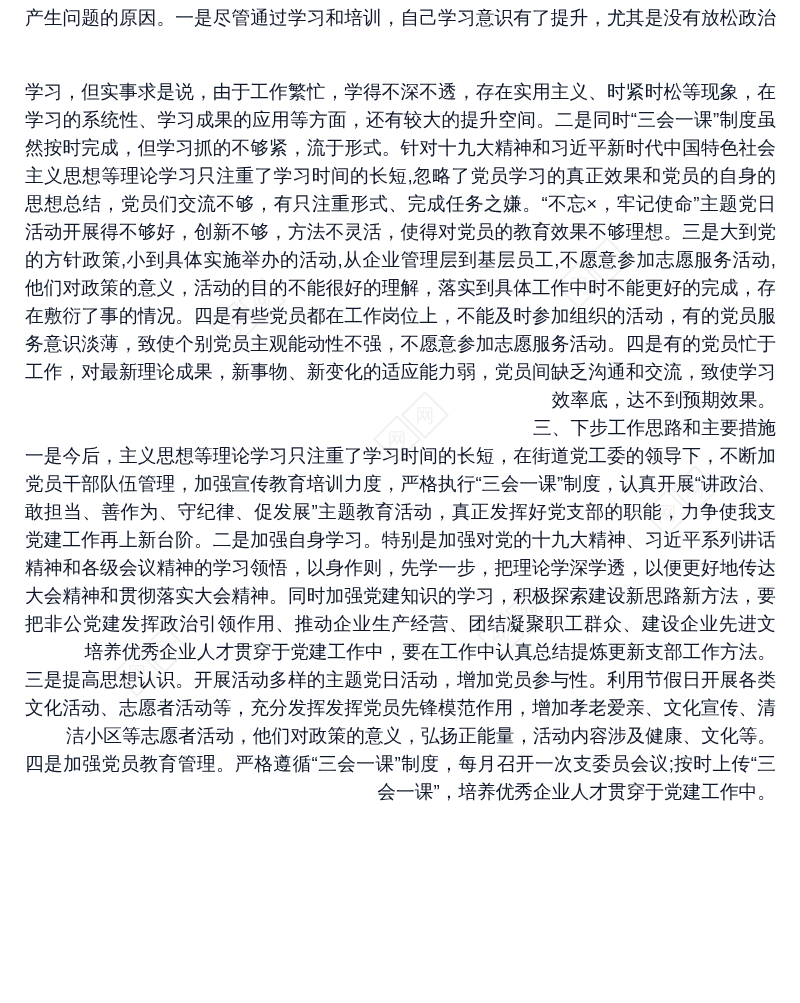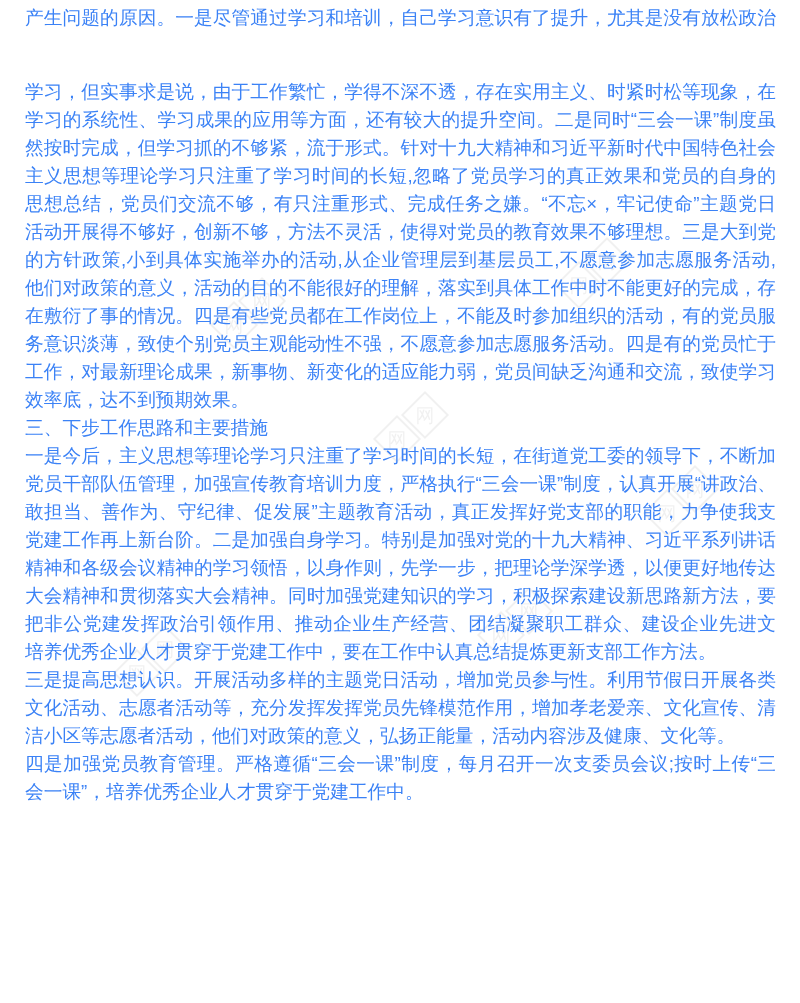--- a/index.html
+++ b/index.html
@@ -43,30 +43,30 @@
   .wm-cell-2 { left: 30px; top: 2px; }
   .wm-cell span {
     transform: rotate(-45deg);
     font-size: 19px;
     line-height: 1;
   }
   .text-block {
     position: relative;
     z-index: 1;
     padding: 4px 24px 0 25px;
-    color: #3b82f6;
+    color: #0f172a;
     font-size: 18.7px;
     line-height: 28px;
     letter-spacing: 0;
   }
   .line {
     height: 28px;
     white-space: nowrap;
     overflow: visible;
-    text-align: left;
+    text-align: right;
   }
   .line.fill {
     white-space: normal;
     text-align: justify;
     text-align-last: justify;
     overflow: hidden;
   }
   .line.gap-after {
     margin-bottom: 46px;
   }

